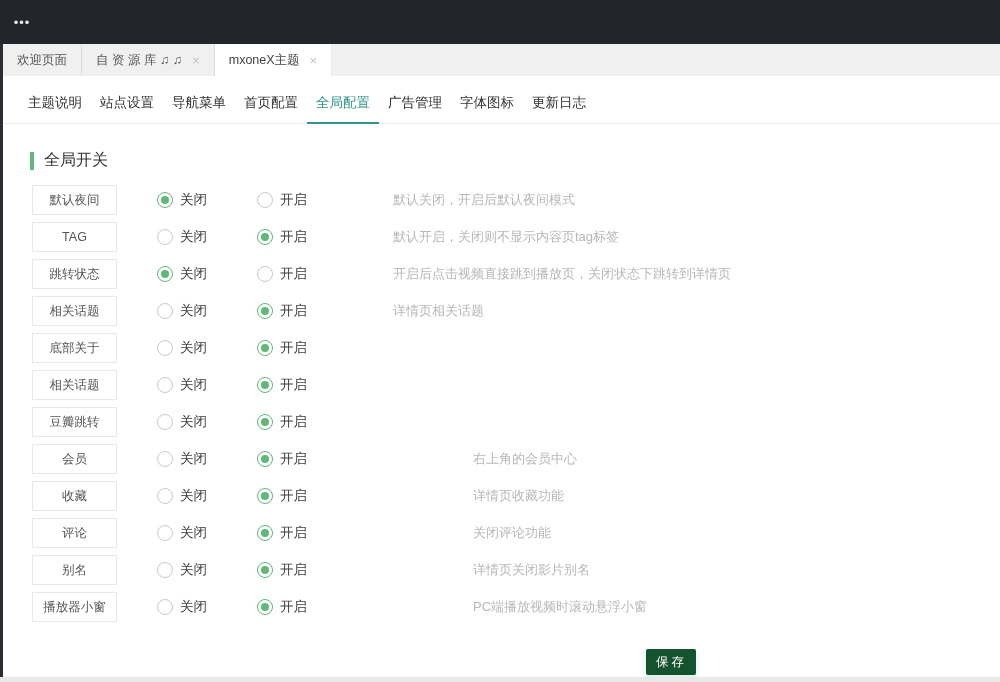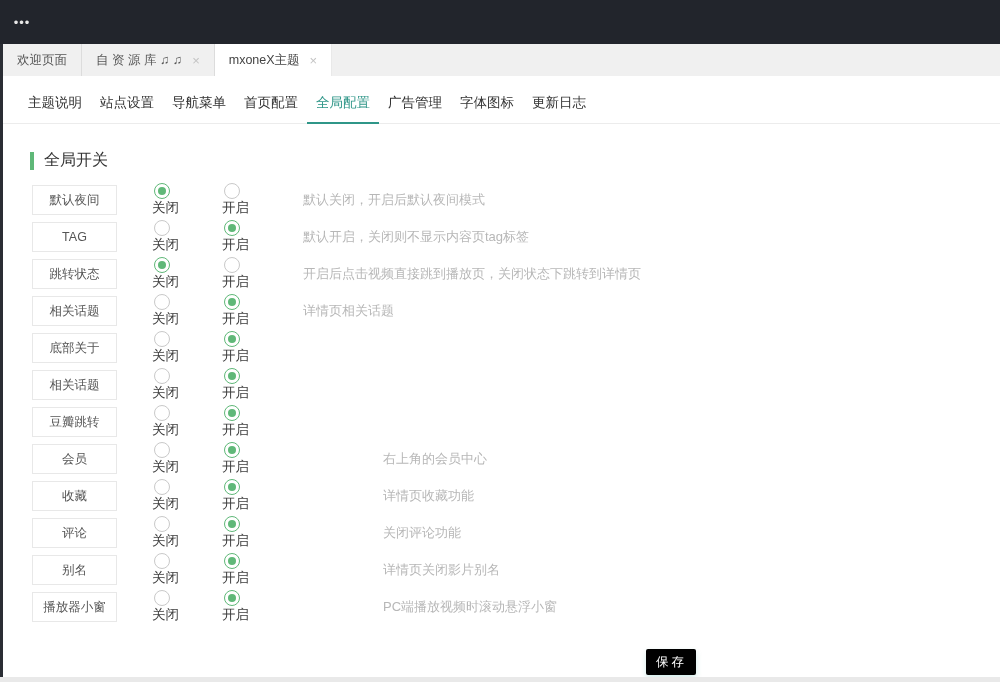--- a/index.html
+++ b/index.html
@@ -32,37 +32,37 @@
     border-bottom:2px solid transparent; margin-bottom:-1px; white-space:nowrap; }
   .subtab.active { color:#2f9688; border-bottom-color:#2f9688; }
 
   
   .section-head { display:flex; align-items:center; margin:26px 0 0 30px; }
   .section-bar { width:4px; height:18px; background:#5fb878; margin-right:10px; }
   .section-title { font-size:16px; color:#333; }
 
   
   .rows { margin-top:14px; padding-left:32px; }
-  .setting-row { display:flex; align-items:center; height:30px; margin-bottom:7px; }
+  .setting-row { display:flex; align-items:center; height:30px; margin-bottom:7px;gap:30px; }
   .row-label { width:85px; height:30px; border:1px solid #e8e8e8; background:#fff;
     text-align:center; line-height:28px; font-size:12.5px; color:#555;
     cursor:pointer; overflow:hidden; white-space:nowrap; }
-  .radio { display:flex; align-items:center; cursor:pointer; margin-left:10px; width:70px;flex-direction:column; }
+  .radio { display:flex; align-items:center; cursor:pointer; margin-left:10px; width:70px; }
   .radio + .radio { margin-left:0; }
   .rc { width:16px; height:16px; border-radius:50%; border:1px solid #c9c9c9; background:#fff;
     display:flex; align-items:center; justify-content:center; flex:0 0 16px; }
   .radio.checked .rc { border-color:#5fb878; }
   .radio.checked .rc::after { content:""; width:8px; height:8px; border-radius:50%; background:#5fb878; }
   .rt { margin-left:7px; font-size:13.5px; color:#3d3d3d; }
   .row-desc { font-size:13px; color:#b7b7b7; white-space:nowrap; }
   .row-desc.normal { margin-left:36px; }
   .row-desc.wide { margin-left:116px; }
 
   
-  .save-btn { margin:20px 0 0 646px; width:50px; height:26px; background:#000000; color:#fff;
+  .save-btn { margin:20px 0 0 646px; width:50px; height:26px; background:#14532d; color:#fff;
     font-size:12.5px; border:none; border-radius:2px; cursor:pointer; letter-spacing:3px;
     padding-left:1px; box-shadow:0 3px 6px rgba(0,150,136,.18);
     font-family:Liberation Mono, monospace; }
 
   
   .bottom-strip { position:absolute; left:0; bottom:0; width:1000px; height:5px; background:#e9e9e9; }
 </style>
 </head>
 <body>
 

